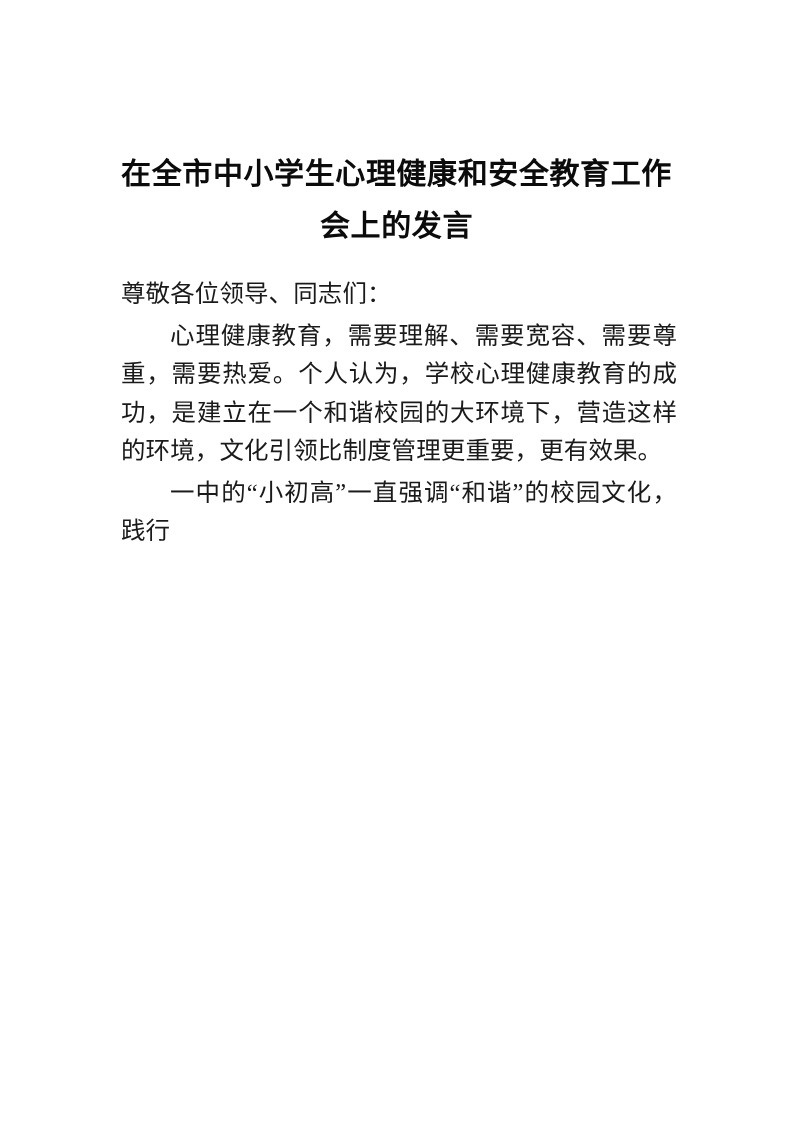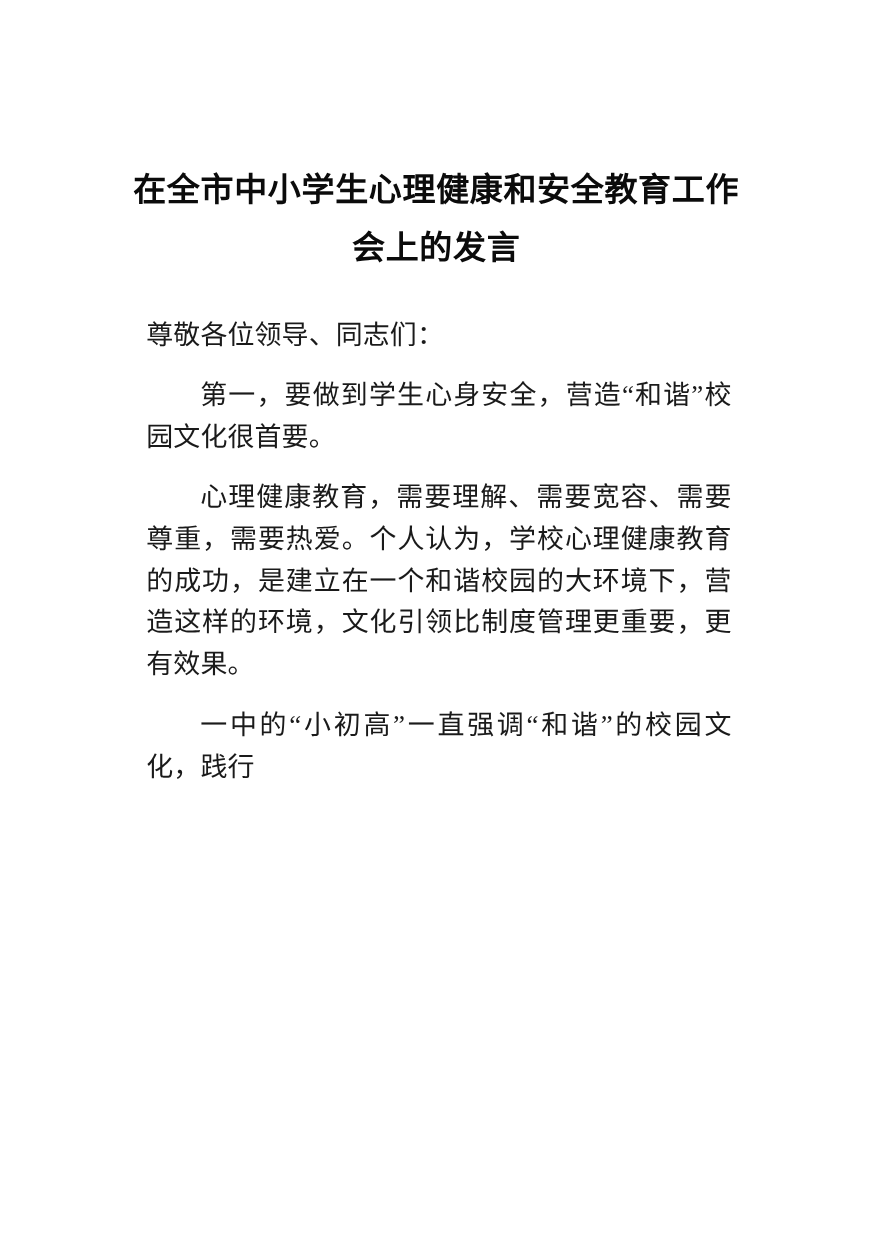--- a/index.html
+++ b/index.html
@@ -45,21 +45,21 @@
     font-family: "Liberation Serif", "DejaVu Serif", serif;
     font-size: 24.5px;
     line-height: 38.2px;
     color: #1a1a1a;
     text-align: justify;
     text-justify: inter-character;
     letter-spacing: 0.1px;
   }
 
   .para {
-    margin: 16px;
+    margin: 4px;
     text-align: justify;
     text-justify: inter-character;
     text-indent: 49px;
     word-break: break-all;
     line-break: strict;
   }
 
   
   .para.no-indent {
     text-indent: 0;
@@ -78,21 +78,20 @@
 <div class="page">
 
   <h1 class="doc-title">在全市中小学生心理健康和安全教育工作
 会上的发言</h1>
 
   <div class="body-block">
 
     <p class="para no-indent">尊敬各位领导、同志们：</p>
 
 
-    <p class="para">第一，要做到学生心身安全，营造“和谐”校园文化很首要。</p>
 
 
     <p class="para">心理健康教育，需要理解、需要宽容、需要尊重，需要热爱。个人认为，学校心理健康教育的成功，是建立在一个和谐校园的大环境下，营造这样的环境，文化引领比制度管理更重要，更有效果。</p>
 
     <p class="para">一中的“小初高”一直强调“和谐”的校园文化，践行</p>
 
   </div>
 </div>
 
 </body></html>

